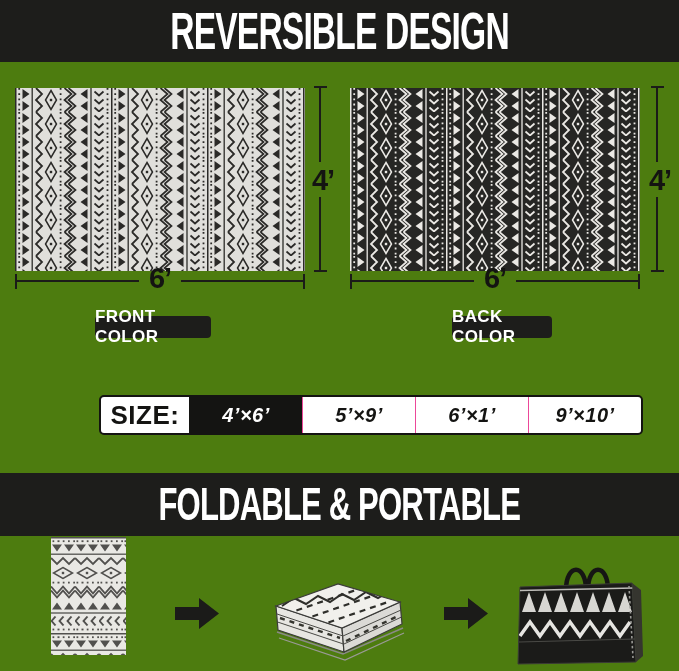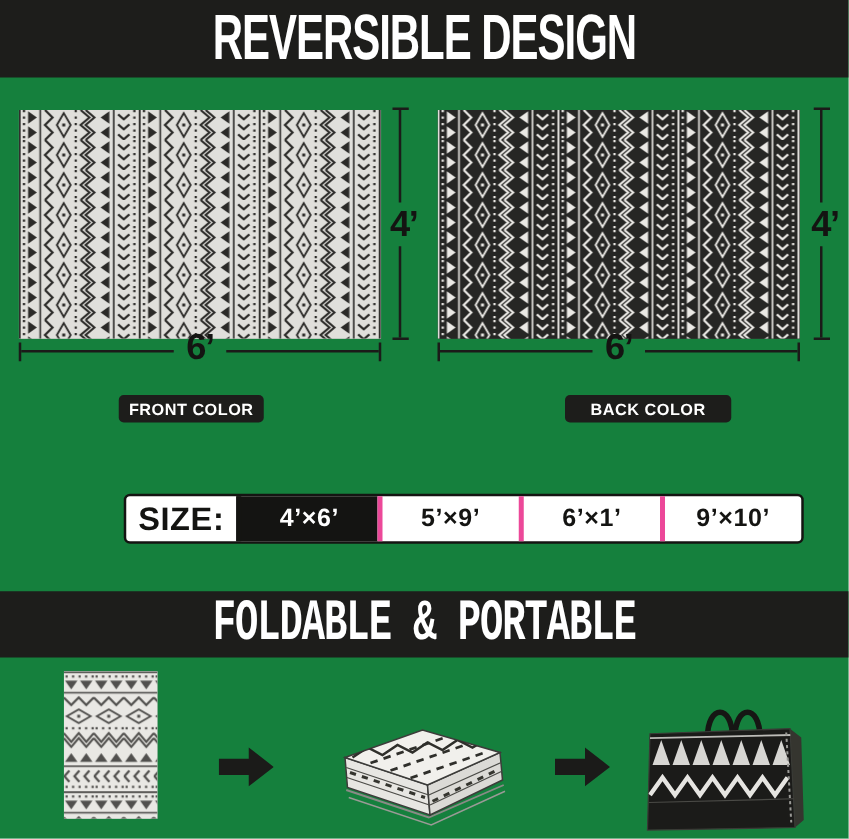--- a/index.html
+++ b/index.html
@@ -1,23 +1,23 @@
 <!DOCTYPE html>
 <html><head>
 <meta charset="utf-8">
 <style>
   html,body{margin:0;padding:0;background:#fff;}
-  .page{position:relative;width:679px;height:671px;background:#15803d;overflow:hidden;
+  .page{position:relative;width:679px;height:671px;background:#4d7c0f;overflow:hidden;
         font-family:"Liberation Sans",sans-serif;}
 
   
   .banner{position:absolute;left:0;width:679px;background:#1d1d1b;
           display:flex;align-items:center;justify-content:center;}
   .banner-top{top:0;height:62px;}
-  .banner-mid{top:473px;height:53px;font-family:Liberation Mono, monospace;}
+  .banner-mid{top:473px;height:63px;}
   .banner-text{color:#ffffff;font-weight:bold;white-space:nowrap;
                letter-spacing:-1px;display:inline-block;}
   .banner-top .banner-text{font-size:40px;transform:scale(0.84,1.28);}
   .banner-mid .banner-text{font-size:37px;transform:scale(0.84,1.26);}
 
   
   .rug{position:absolute;top:88px;width:290px;height:183px;}
   .rug svg{display:block;width:100%;height:100%;}
   .rug-front{left:15px;box-shadow:0 0 0 1px #bcbcb8 inset;}
   .rug-back{left:350px;box-shadow:0 0 0 1px #393935 inset;}
@@ -36,33 +36,33 @@
   .dim-h{display:flex;flex-direction:row;align-items:center;height:34px;}
   .dim-h .cap{width:2px;height:15px;background:#1b1b19;}
   .dim-h .seg{height:2px;flex:1;}
   .dim-h .dim-label{padding:0 10px 6px 10px;}
   .dim-h-front{left:15px;top:264px;width:290px;}
   .dim-h-back{left:350px;top:264px;width:290px;}
 
   
   .badge{position:absolute;top:316px;height:22px;background:#1d1d1b;color:#fff;
          border-radius:4px;display:flex;align-items:center;justify-content:center;
-         font-size:13px;font-weight:bold;letter-spacing:0.4px;}
+         font-size:17px;font-weight:bold;letter-spacing:0.4px;}
   .badge-front{left:95px;width:116px;}
-  .badge-back{left:452px;width:133px;}
+  .badge-back{left:452px;width:100px;}
 
   
   .size-bar{position:absolute;left:99px;top:395px;width:544px;height:40px;
             box-sizing:border-box;border:2.5px solid #141412;border-radius:5px;
             background:#fff;display:flex;align-items:stretch;color:#141412;}
   .size-title{width:88px;display:flex;align-items:center;justify-content:center;
               font-size:26px;font-weight:bold;letter-spacing:0.5px;}
   .size-cell{flex:1;display:flex;align-items:center;justify-content:center;
              font-size:20px;font-weight:bold;letter-spacing:0.5px;
-             border-left:4px solid #ec4899;}
+             border-left:1px solid #ec4899;font-style:italic;}
   .size-cell.selected{background:#141412;color:#fff;border-left-color:#141412;}
 
   
   .step{position:absolute;}
   .step svg{display:block;width:100%;height:100%;}
   .flat-rug{left:51px;top:537px;width:75px;height:118px;box-shadow:0 0 0 1px #c6c6c2 inset;}
   .arrow-1{left:175px;top:596px;width:44px;height:35px;}
   .folded-rug{left:260px;top:576px;width:152px;height:92px;}
   .arrow-2{left:444px;top:596px;width:44px;height:35px;}
   .carry-bag{left:514px;top:552px;width:132px;height:117px;}

